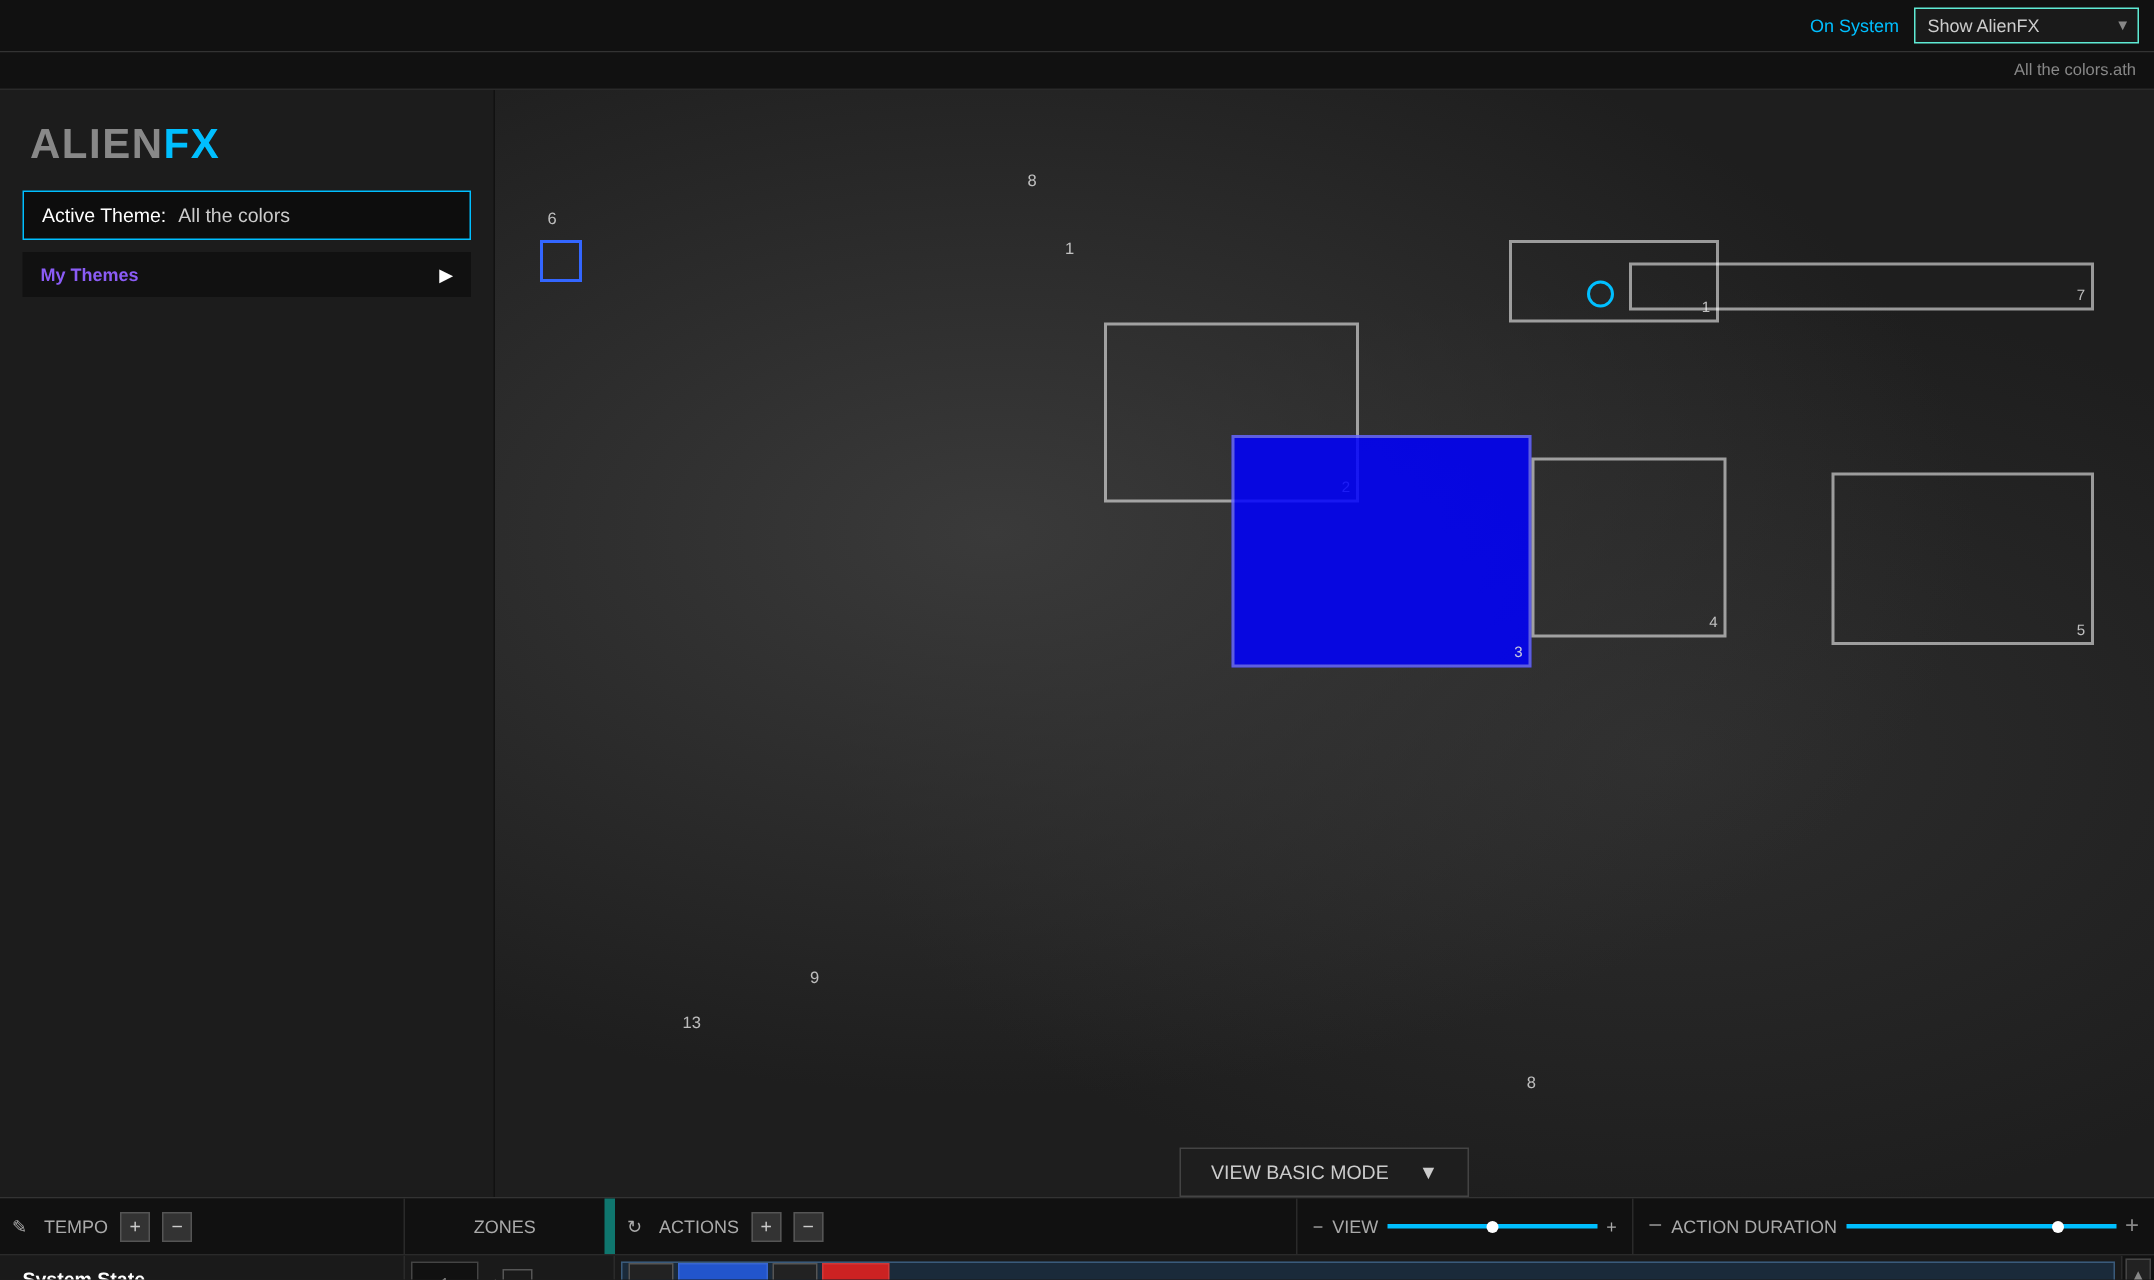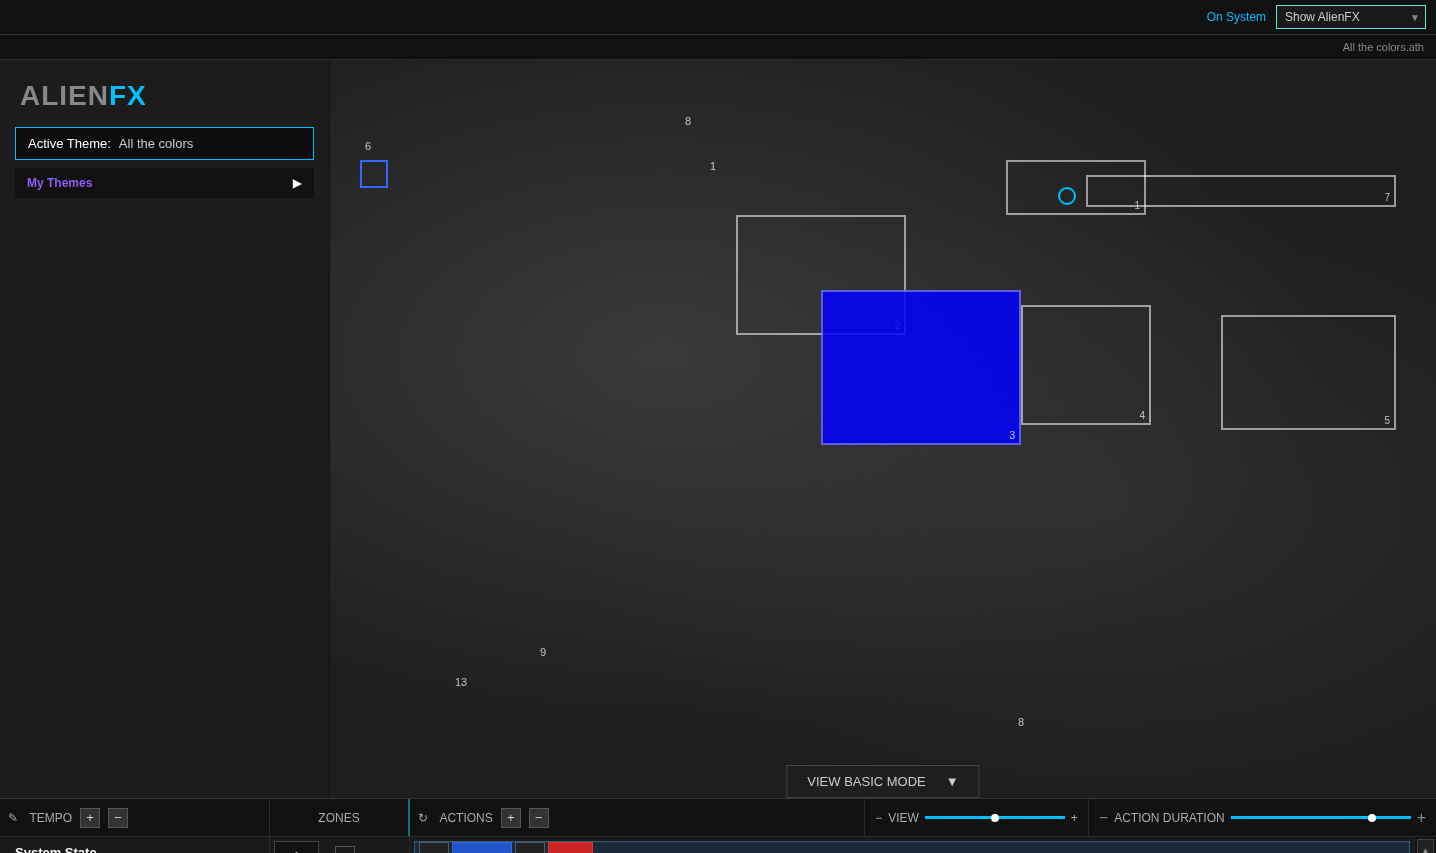--- a/index.html
+++ b/index.html
@@ -220,21 +220,21 @@
       align-items: center;
       justify-content: center;
       font-size: 13px;
       cursor: pointer;
     }
     .zones-section {
       width: 140px;
       display: flex;
       align-items: center;
       padding: 0 8px;
-      border-right: 2px solid #0f766e;
+      border-right: 7px solid #0f766e;
       height: 100%;
       font-size: 12px;
       color: #aaa;
       justify-content: center;
     }
     .actions-section {
       display: flex;
       align-items: center;
       padding: 0 8px;
       gap: 8px;

